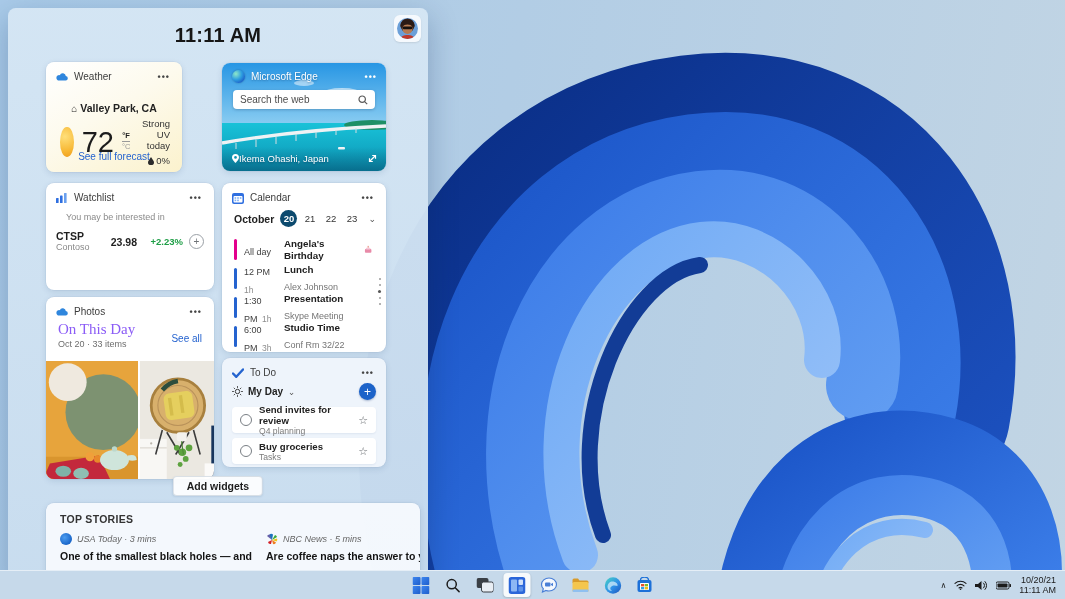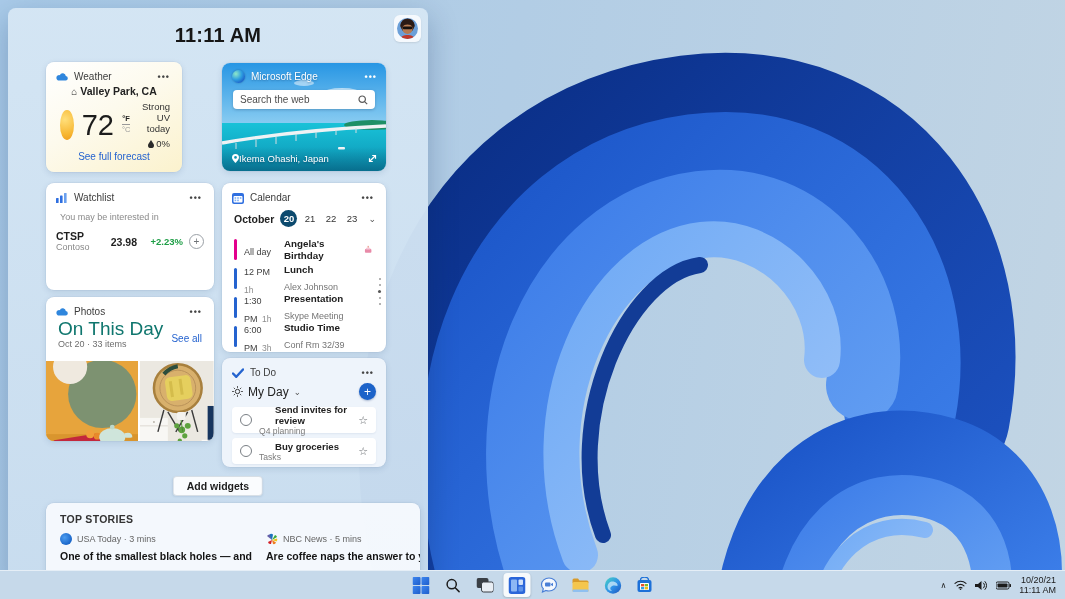--- a/index.html
+++ b/index.html
@@ -27,21 +27,21 @@
   .card { position:absolute; background:#fff; border-radius:8px; overflow:hidden;
     box-shadow:0 2px 6px rgba(20,60,110,.12), 0 0 0 .5px rgba(130,155,185,.20); }
   .card-head { display:flex; align-items:center; gap:6px; padding:7px 9px 0 10px; height:22px; }
   .card-title { font-size:10px; color:#3c3c3c; }
   .more-btn { margin-left:auto; font-size:9px; letter-spacing:1px; color:#454545;
     font-weight:700; cursor:pointer; padding:1px 3px; border-radius:3px; }
   .ico { display:inline-flex; align-items:center; justify-content:center; }
   
   .card.weather { left:38px; top:54px; width:136px; height:110px;
     background:linear-gradient(150deg,#ffffff 0%,#fdfaed 45%,#fbf2cd 100%); }
-  .wx-loc { margin-top:1px; text-align:center; font-size:10.5px; font-weight:700; color:#222; }
+  .wx-loc { margin-top:18px; text-align:center; font-size:10.5px; font-weight:700; color:#222; }
   .wx-loc .home { font-size:10px; margin-right:3px; color:#222; }
   .wx-main { display:flex; align-items:center; padding:4px 12px 0 14px; gap:8px; }
   .wx-sun { width:30px; height:30px; border-radius:50%;
     background:radial-gradient(circle at 35% 32%, #ffdf7a, #f7b733 65%, #ef9c1e); }
   .wx-temp { font-size:29px; font-weight:400; color:#1c1c1c; line-height:30px; }
   .wx-units { display:flex; flex-direction:column; align-items:center; font-size:7.5px; line-height:8px; margin-top:-2px; }
   .wx-units .f { font-weight:700; color:#222; border-bottom:1px solid #999; padding-bottom:1px; }
   .wx-units .c { color:#9a9a9a; padding-top:1px; }
   .wx-right { margin-left:auto; text-align:right; }
   .wx-cond { font-size:9.5px; color:#333; }
@@ -68,21 +68,21 @@
   .wl-row { display:flex; align-items:center; padding:0 10px; margin-top:8px; gap:6px; }
   .wl-tick { font-size:10.5px; font-weight:700; color:#1f1f1f; line-height:12px; }
   .wl-co { font-size:9px; color:#8a8a8a; line-height:11px; }
   .wl-price { margin-left:auto; font-size:10.5px; font-weight:700; color:#1f1f1f; }
   .wl-chg { width:40px; text-align:right; font-size:9.5px; font-weight:700; }
   .wl-chg.down { color:#d9543f; } .wl-chg.up { color:#1e9e46; }
   .wl-action { width:15px; height:15px; border-radius:50%; display:flex; align-items:center; justify-content:center;
     font-size:8px; cursor:pointer; flex:0 0 15px; }
   .wl-action.done { background:#adb3ba; color:#fff; }
   .wl-action.add { border:1px solid #9aa0a6; color:#6f7377; font-size:10px; line-height:1; }
-  .wl-suggest { padding:0 14px; margin-top:7px; font-size:9px; color:#8a8a8a; }
+  .wl-suggest { padding:0 20px; margin-top:7px; font-size:9px; color:#8a8a8a; }
   
   .card.calendar { left:214px; top:175px; width:164px; height:169px; }
   .cal-month-row { display:flex; align-items:center; padding:0 10px 0 12px; margin-top:5px; }
   .cal-month { font-size:10.5px; font-weight:700; color:#222; }
   .cal-dates { margin-left:auto; display:flex; align-items:center; gap:4px; }
   .cal-date { width:17px; height:17px; border-radius:50%; display:flex; align-items:center; justify-content:center;
     font-size:9.5px; color:#333; cursor:pointer; }
   .cal-date.sel { background:#0c4a6e; color:#fff; font-weight:700; }
   .cal-chev { font-size:9px; color:#555; margin-left:4px; cursor:pointer; }
   .cal-events { margin-top:8px; padding:0 14px 0 12px; }
@@ -91,54 +91,54 @@
   .cal-bar.pink { background:#e3008c; } .cal-bar.blue { background:#2563cf; }
   .cal-time { width:33px; flex:0 0 33px; }
   .cal-time .t { font-size:9px; color:#3f3f3f; line-height:11px; }
   .cal-time .d { font-size:8.5px; color:#8d8d8d; line-height:10px; }
   .cal-body .ti { font-size:9.8px; font-weight:700; color:#202020; line-height:12px; display:flex; align-items:center; gap:3px; }
   .cal-body .su { font-size:9px; color:#757575; line-height:11px; }
   .cal-dots { position:absolute; right:5px; top:95px; display:flex; flex-direction:column; gap:4px; align-items:center; }
   .cal-dots i { width:2px; height:2px; border-radius:50%; background:#9a9a9a; }
   .cal-dots i.big { width:3px; height:3px; background:#555; }
   
-  .card.photos { left:38px; top:289px; width:168px; height:144px; }
+  .card.photos { left:38px; top:289px; width:168px; height:182px; }
   .ph-row { display:flex; align-items:flex-start; padding:2px 12px 0 12px; }
-  .ph-heading { font-size:19px; font-weight:500; color:#0f766e; line-height:16px; }
+  .ph-heading { font-size:15px; font-weight:500; color:#8b5cf6; line-height:16px;font-family:Liberation Serif, serif; }
   .ph-sub { font-size:9px; color:#6e6e6e; margin-top:2px; }
   .ph-seeall { margin-left:auto; margin-top:12px; font-size:10px; color:#2563cf; cursor:pointer; }
   .ph-imgs { position:absolute; left:0; right:0; top:64px; bottom:0; display:flex; gap:2px; }
   .ph-imgs .im { height:100%; overflow:hidden; cursor:pointer; }
   .ph-imgs .im svg { display:block; width:100%; height:100%; }
   .ph-imgs .l { flex:0 0 55%; } .ph-imgs .r { flex:1; }
   
   .card.todo { left:214px; top:350px; width:164px; height:109px; background:#eef4fb; }
   .td-sub { display:flex; align-items:center; gap:5px; padding:0 10px; margin-top:3px; }
-  .td-myday { font-size:12px; font-weight:400; color:#222; }
+  .td-myday { font-size:10px; font-weight:700; color:#222; }
   .td-chev { font-size:8.5px; color:#555; }
   .td-add { margin-left:auto; width:17px; height:17px; border-radius:50%; background:#1c63c9; color:#fff;
     display:flex; align-items:center; justify-content:center; font-size:12px; line-height:1; cursor:pointer;
     box-shadow:0 1px 2px rgba(0,40,110,.3); }
   .td-tasks { margin:7px 10px 0; }
   .td-task { background:#fff; border-radius:4px; height:26px; display:flex; align-items:center; gap:7px;
     padding:0 8px; margin-bottom:5px; box-shadow:0 1px 2px rgba(20,60,110,.08); cursor:pointer; }
   .td-check { width:12px; height:12px; border-radius:50%; border:1.2px solid #7a7f85; flex:0 0 12px; cursor:pointer; }
-  .td-ti { font-size:9.6px; font-weight:600; color:#222; line-height:11px;margin-left:16px; }
+  .td-ti { font-size:9.6px; font-weight:600; color:#222; line-height:11px; }
   .td-su { font-size:8.6px; color:#7b7b7b; line-height:10px; }
   .td-star { margin-left:auto; color:#6f7377; font-size:11px; cursor:pointer; }
   
   .add-widgets { position:absolute; top:468px; left:50%; transform:translateX(-50%);
     background:rgba(255,255,255,.9); border:1px solid rgba(110,135,160,.25); border-radius:4px;
     padding:3px 13px; font-size:10.5px; font-weight:700; color:#1d1d1d; cursor:pointer;
     box-shadow:0 1px 2px rgba(20,60,110,.10); white-space:nowrap; }
   
   .card.stories { left:38px; top:495px; width:374px; height:90px; background:rgba(252,253,255,.85); }
   .st-header { padding:10px 14px 0; font-size:10.5px; font-weight:700; color:#333; letter-spacing:.3px; }
   .st-grid { display:grid; grid-template-columns:1fr 1fr; gap:14px; padding:8px 14px 0; }
-  .st-meta { display:flex; align-items:center; gap:5px; font-size:9px; color:#666; }
+  .st-meta { display:flex; align-items:center; gap:5px; font-size:9px; color:#666;font-style:italic; }
   .st-head { margin-top:5px; font-size:10.5px; font-weight:700; color:#141414; white-space:nowrap; overflow:hidden; }
   .st-ico { width:12px; height:12px; border-radius:50%; flex:0 0 12px; }
   .st-ico.usat { background:radial-gradient(circle at 38% 38%, #4d9df0, #1a66c9 70%); }
   
   .taskbar { position:absolute; left:0; right:0; bottom:0; height:29px; background:#c6d9ea;
     border-top:1px solid rgba(255,255,255,.55); z-index:50; }
   .tb-center { position:absolute; left:50%; top:0; bottom:0; transform:translateX(-50%);
     display:flex; align-items:center; gap:5px; }
   .tb-icon { width:27px; height:24px; border-radius:4px; display:flex; align-items:center; justify-content:center; cursor:pointer; }
   .tb-icon.active { background:rgba(255,255,255,.85); box-shadow:0 1px 2px rgba(0,0,0,.15); }
@@ -401,21 +401,21 @@
         </span>
       </div>
       <div class="cal-ev">
         <span class="cal-bar blue"></span>
         <span class="cal-time">
           <span class="t">6:00 PM</span>
           <span class="d">3h</span>
         </span>
         <span class="cal-body">
           <span class="ti">Studio Time</span>
-          <span class="su">Conf Rm 32/39</span>
+          <span class="su">Conf Rm 32/22</span>
         </span>
       </div>
     </div>
     <div class="cal-dots">
         <i></i>
         <i></i>
         <i class="big"></i>
         <i></i>
         <i></i>
       </div>

